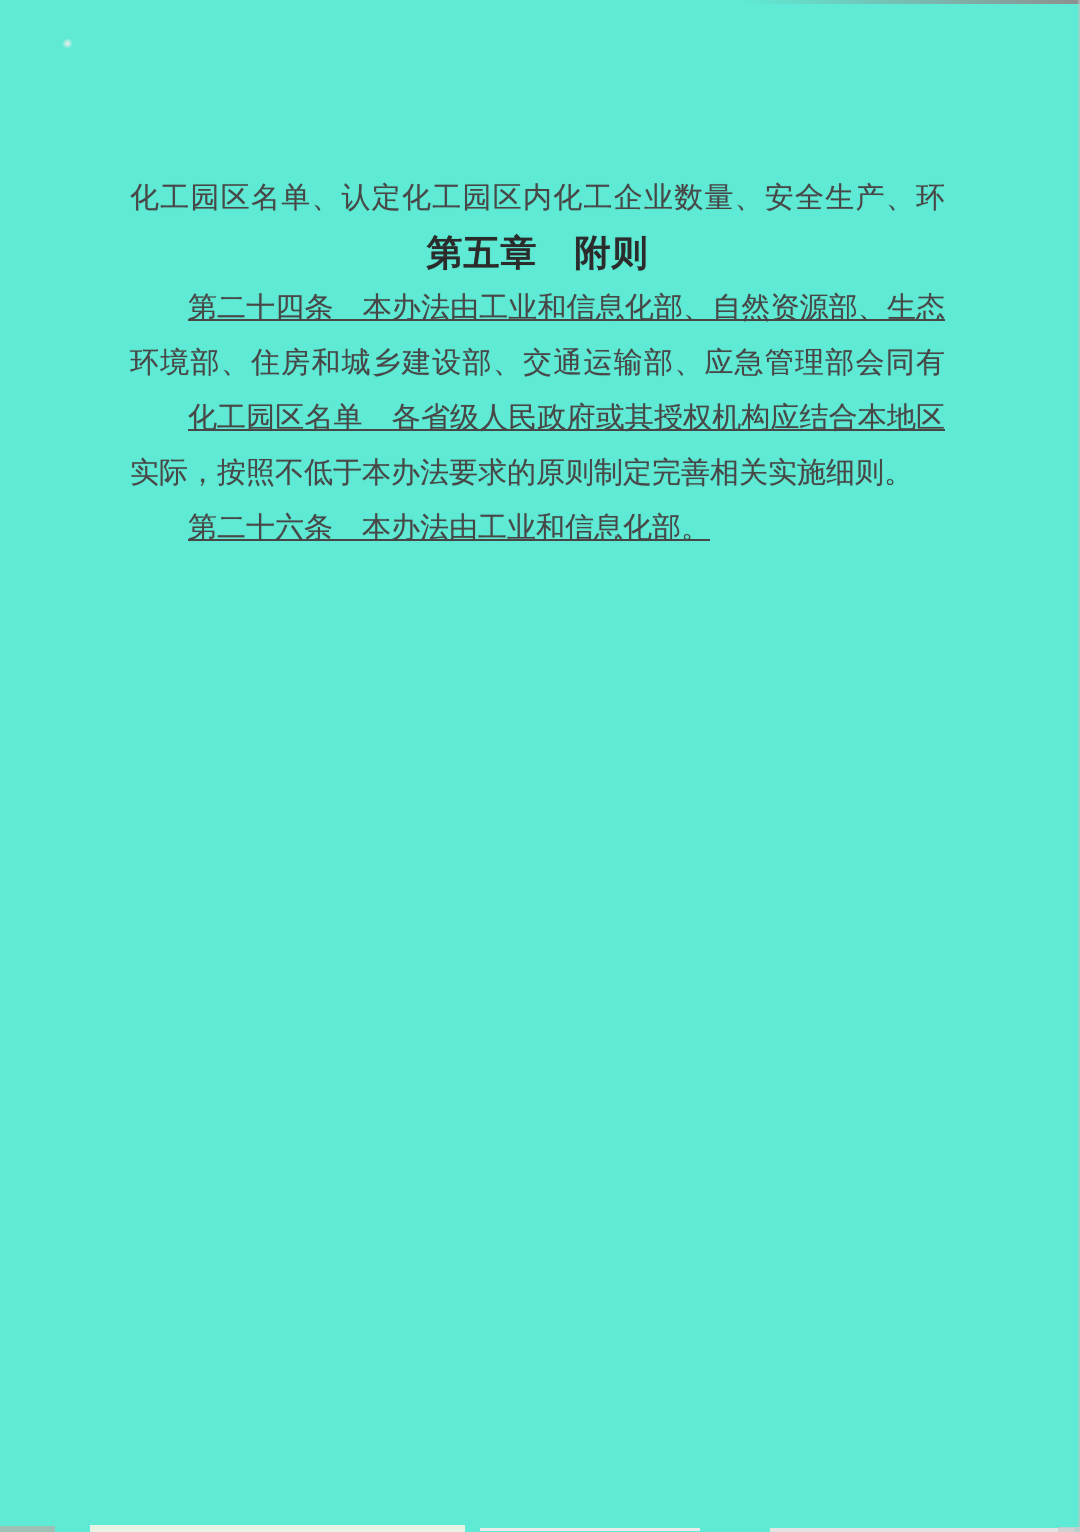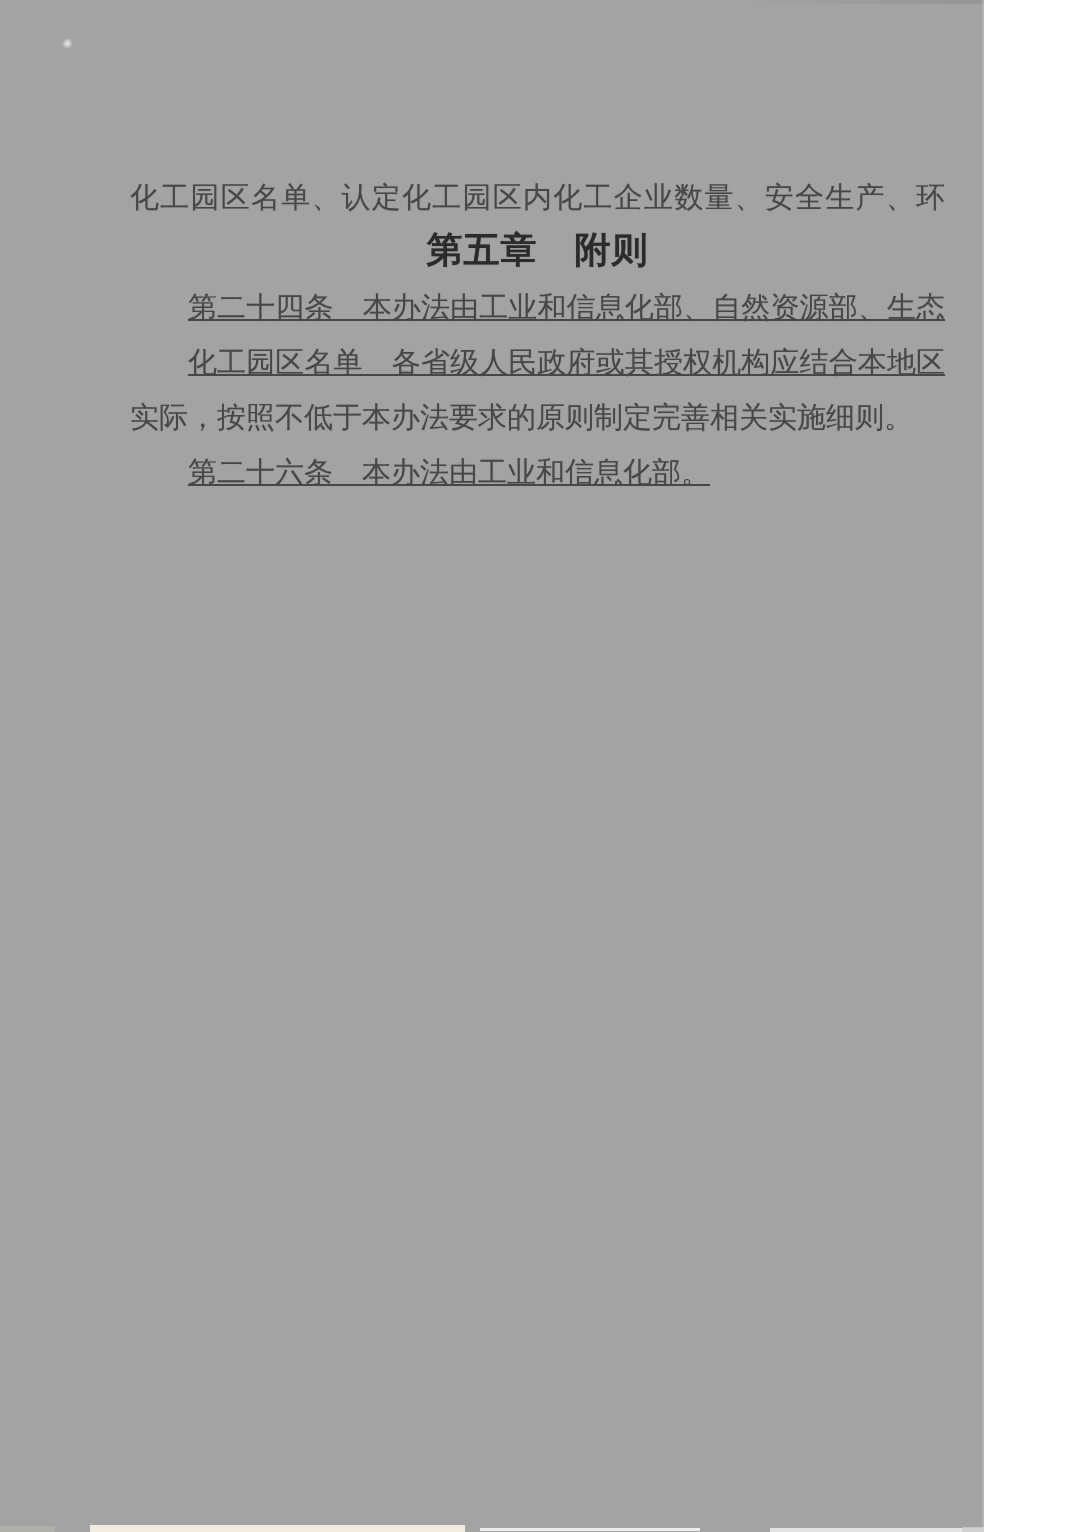--- a/index.html
+++ b/index.html
@@ -2,23 +2,23 @@
 <html><head>
 <meta charset="utf-8">
 <style>
   html, body {
     margin: 0;
     padding: 0;
     background: #ffffff;
   }
   .page {
     position: relative;
-    width: 984px;
+    width: 1080px;
     height: 1532px;
-    background: #a3a3a3;
+    background: #5eead4;
     overflow: hidden;
     font-family: "Liberation Serif", "DejaVu Serif", serif;
   }
   
   .textblock {
     position: absolute;
     left: 130px;
     top: 170px;
     width: 815px;
     font-size: 29px;
@@ -33,21 +33,21 @@
   
   .j {
     white-space: normal;
     text-align: justify;
     text-align-last: justify;
   }
   .ind { text-indent: 58px; text-decoration: underline; }
   .heading {
     text-align: center;
     text-align-last: center;
-    font-family: Liberation Mono, monospace;
+    font-family: Liberation Sans, sans-serif;
     font-weight: 700;
     font-size: 36px;
     color: #2b2b2b;
     letter-spacing: 1px;
     text-shadow: 0 0 1px rgba(40,40,40,0.4);
   }
   
   .artifact { position: absolute; pointer-events: none; }
   .streak-top-right {
     top: 0; left: 740px; width: 340px; height: 4px;
@@ -94,18 +94,19 @@
   <div class="artifact mark-bottom-left"></div>
   <div class="artifact strip-bottom-ivory"></div>
   <div class="artifact line-bottom-mid"></div>
   <div class="artifact line-bottom-right"></div>
   <div class="artifact tick-bottom-right"></div>
 
   <div class="textblock">
     <div class="line j">化工园区名单、认定化工园区内化工企业数量、安全生产、环</div>
     <div class="line heading">第五章　附则</div>
     <div class="line j ind">第二十四条　本办法由工业和信息化部、自然资源部、生态</div>
+    <div class="line j">环境部、住房和城乡建设部、交通运输部、应急管理部会同有</div>
     <div class="line j ind">化工园区名单　各省级人民政府或其授权机构应结合本地区</div>
     <div class="line">实际，按照不低于本办法要求的原则制定完善相关实施细则。</div>
     <div class="line ind">第二十六条　本办法由工业和信息化部。</div>
   </div>
 
 </div>
 
 </body></html>

